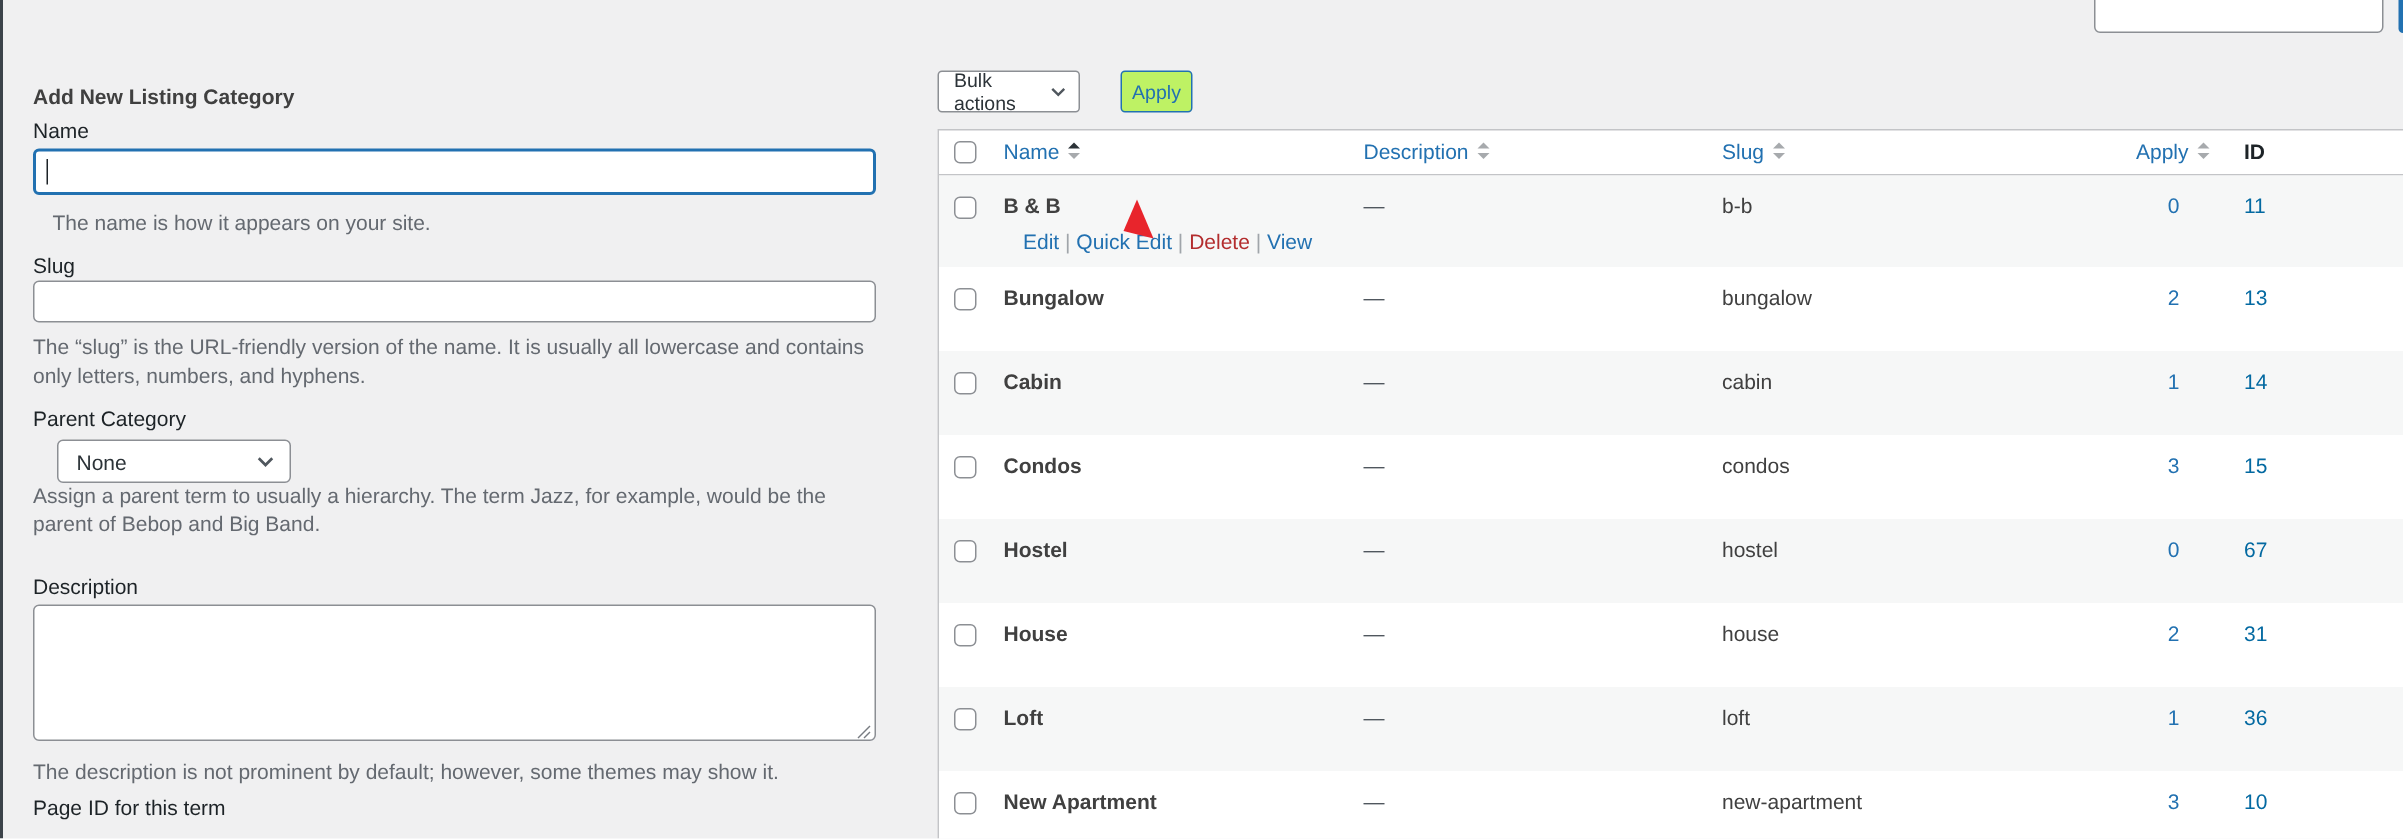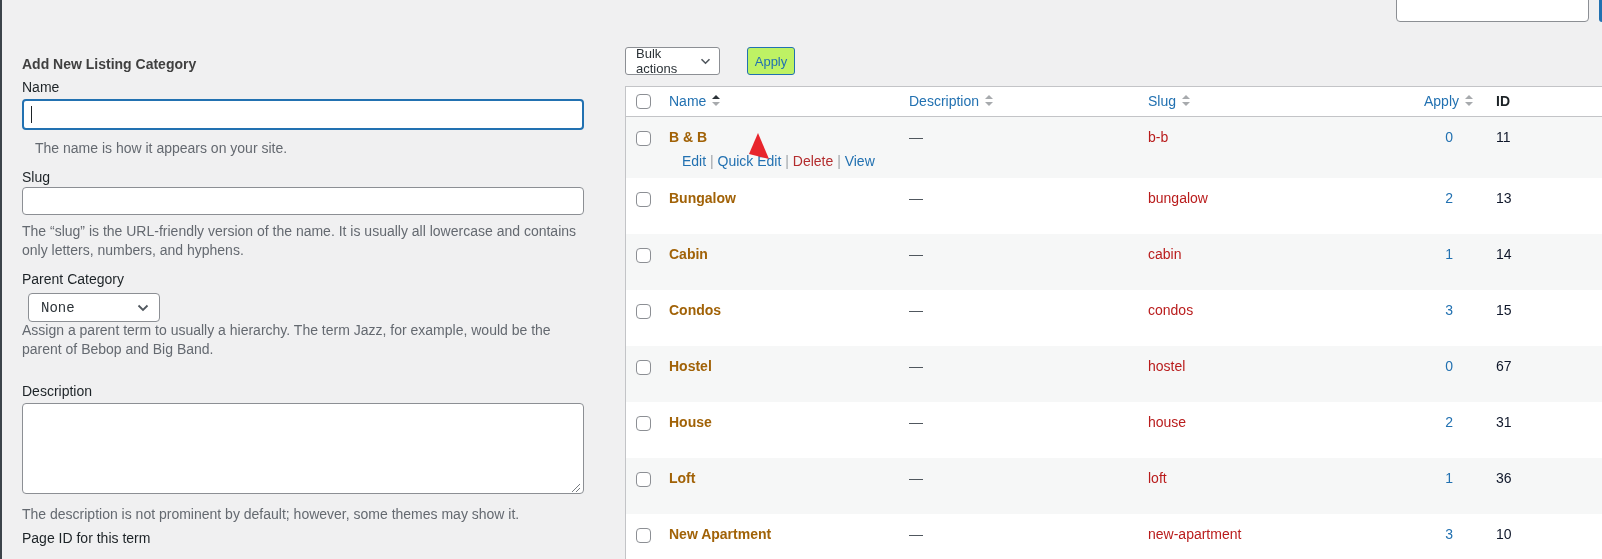--- a/index.html
+++ b/index.html
@@ -23,21 +23,21 @@
     font-family:"Liberation Sans",sans-serif;font-size:14px;color:#2c3338;padding:0 8px;margin:0;
   }
   .name-input{left:22px;top:99px;width:562px;height:31px;border:2px solid #2271b1;outline:none;}
   .caret{left:31px;top:106px;width:1px;height:17px;background:#1d2327;}
   .slug-input{left:22px;top:187px;width:562px;height:28px;}
   .select{
     box-sizing:border-box;background:#fff;border:1px solid #8c8f94;border-radius:4px;
     display:flex;align-items:center;justify-content:space-between;
     padding:0 10px 0 12px;font-size:14px;color:#2c3338;cursor:pointer;
   }
-  .parent-select{left:28px;top:293px;width:132px;height:29px;font-family:Liberation Mono, monospace;}
+  .parent-select{left:38px;top:293px;width:156px;height:29px;}
   .chevron svg{display:block;}
   .desc-textarea{
     left:22px;top:403px;width:562px;height:91px;resize:none;outline:none;
     box-sizing:border-box;background:#fff;border:1px solid #8c8f94;border-radius:4px;
     font-family:"Liberation Sans",sans-serif;font-size:14px;color:#2c3338;padding:6px 8px;
   }
   .resize-handle{left:570px;top:480px;width:11px;height:11px;pointer-events:none;}
 
   
   .search-input{
@@ -84,26 +84,26 @@
   .sort .up{border-bottom:4px solid #a7aaad;margin-bottom:3px;}
   .sort .down{border-top:4px solid #a7aaad;}
   .sorted-asc .up{border-bottom-color:#2c3338;}
 
   .row{position:relative;height:56px;background:#fff;}
   .row:nth-child(odd){background:#f6f7f7;}
   .row.has-actions{height:61px;}
   .cell{position:absolute;top:12px;font-size:14px;white-space:nowrap;}
   .c-cb{left:10px;top:14px;}
   .c-name{left:43px;font-weight:bold;}
-  .c-name a{color:#a16207;text-decoration:none;cursor:pointer;}
+  .c-name a{color:#404040;text-decoration:none;cursor:pointer;}
   .c-desc{left:283px;color:#50575e;}
-  .c-slug{left:522px;color:#b91c1c;}
+  .c-slug{left:522px;color:#404040;}
   .c-count{left:798px;width:29px;text-align:right;}
   .c-count a{color:#2271b1;text-decoration:none;cursor:pointer;}
-  .c-id{left:870px;color:#0f172a;}
+  .c-id{left:870px;color:#0369a1;}
   .row-actions{position:absolute;left:56px;top:36px;font-size:14px;white-space:nowrap;}
   .row-actions .act{color:#2271b1;text-decoration:none;cursor:pointer;}
   .row-actions .act.delete{color:#b32d2e;}
   .row-actions .sep{color:#a0a5aa;}
 
   .cursor-arrow{left:745px;top:128px;width:30px;height:35px;pointer-events:none;z-index:5;}
 </style>
 </head>
 <body>
 

